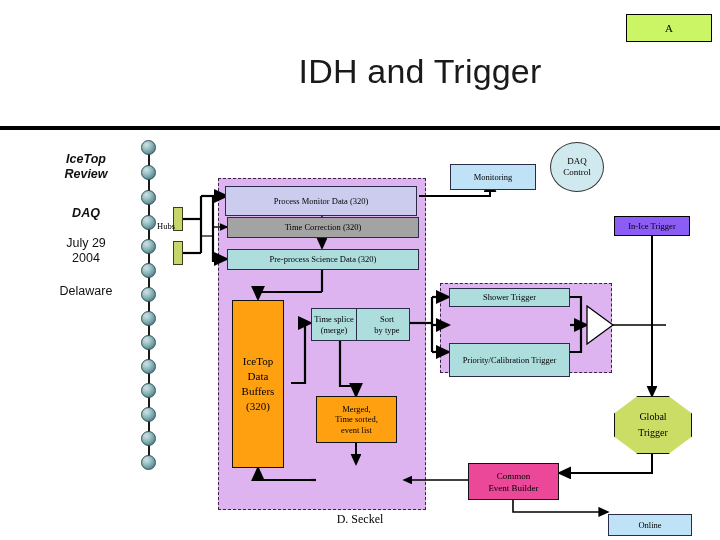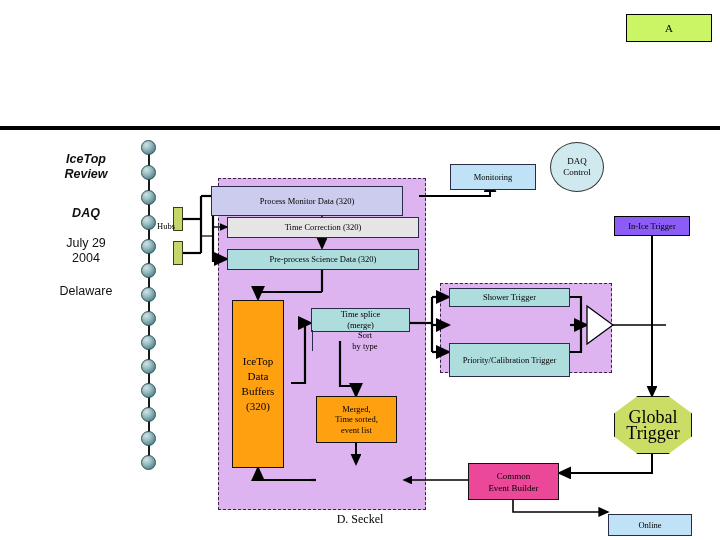--- a/index.html
+++ b/index.html
@@ -75,21 +75,21 @@
     font-family:"Liberation Serif", serif;font-size:8.5px;color:#000;}
 
   
   .region{position:absolute;background:#ddb3f0;border:1.6px dashed #3a1f4d;box-sizing:border-box;}
 
   
   .box{position:absolute;box-sizing:border-box;border:1px solid #2b2b4a;
     display:flex;align-items:center;justify-content:center;text-align:center;
     font-family:"Liberation Serif", serif;font-size:8.5px;color:#000;line-height:10.5px;padding:0 2px;}
   .box.lav{background:#ccccee;}
-  .box.olive{background:#e5e5e5;}
+  .box.olive{background:#a3a3a3;}
   .box.cyan{background:#aeddde;}
   .box.orange{background:#ffa011;border:1px solid #111;}
   .box.blue{background:#bfe2f7;margin-top:12px;}
   .box.yellow{background:#8b5cf6;border:1px solid #000;}
   .box.green{background:#ec4899;border:1px solid #111;}
 
   
   .split{position:absolute;display:flex;box-sizing:border-box;border:1px solid #2b2b4a;background:#aeddde;}
   .split > div{flex:1;display:flex;align-items:center;justify-content:center;text-align:center;
     font-family:"Liberation Serif", serif;font-size:8.5px;line-height:10.5px;color:#000;}
@@ -97,35 +97,36 @@
 
   
   .ellipse{position:absolute;border-radius:50%;background:#cfe9ee;border:1px solid #333;
     display:flex;align-items:center;justify-content:center;text-align:center;
     font-family:"Liberation Serif", serif;font-size:9px;line-height:11px;color:#000;}
 
   
   .octagon{position:absolute;background:#ccdd66;border:1px solid #111;
     clip-path:polygon(30% 0,70% 0,100% 30%,100% 70%,70% 100%,30% 100%,0 70%,0 30%);
     display:flex;align-items:center;justify-content:center;text-align:center;
-    font-family:"Liberation Serif", serif;font-size:18px;line-height:16px;color:#000;}
+    font-family:"Liberation Serif", serif;font-size:10px;line-height:16px;color:#000;}
 
   
   svg.wires{position:absolute;left:0;top:0;width:720px;height:540px;overflow:visible;}
 
   .footer{position:absolute;left:260px;top:512px;width:200px;text-align:center;
     font-family:"Liberation Serif", serif;font-size:12px;color:#000;}
 </style>
 </head>
 <body>
 
 <div id="slide">
 
   <div class="a-badge">A</div>
 
+  <div class="title">IDH and Trigger</div>
   <div class="rule"></div>
 
 
   <div class="side side-b" style="left:42px;top:152px;width:88px;">IceTop</div>
   <div class="side side-b" style="left:42px;top:167px;width:88px;">Review</div>
   <div class="side side-b" style="left:42px;top:206px;width:88px;">DAQ</div>
   <div class="side side-n" style="left:42px;top:236px;width:88px;">July 29</div>
   <div class="side side-n" style="left:42px;top:251px;width:88px;">2004</div>
   <div class="side side-n" style="left:42px;top:284px;width:88px;">Delaware</div>
 
@@ -206,32 +207,32 @@
 
     <path d="M652,451 L652,473 L559,473" stroke="#000" stroke-width="2" fill="none" marker-end="url(#ah)"></path>
 
     <path d="M513,500 L513,512 L608,512" stroke="#000" stroke-width="1.6" fill="none" marker-end="url(#ah)"></path>
   </svg>
 
   <div class="hub" style="left:173px;top:207px;"></div>
   <div class="hub" style="left:173px;top:241px;"></div>
   <div class="hubs-label">Hubs</div>
 
-  <div class="box lav" style="left:211px;top:186px;width:192px;height:30px;">Process Monitor Data (320)</div>
+  <div class="box lav" style="left:225px;top:186px;width:192px;height:30px;">Process Monitor Data (320)</div>
   <div class="box olive" style="left:227px;top:217px;width:192px;height:21px;">Time Correction (320)</div>
   <div class="box cyan" style="left:227px;top:249px;width:192px;height:21px;">Pre-process Science Data (320)</div>
 
   <div class="box orange" style="left:232px;top:300px;width:52px;height:168px;flex-direction:column;font-size:11px;line-height:15px;">
     <span>IceTop</span>
     <span>Data</span>
     <span>Buffers</span>
     <span>(320)</span>
   </div>
 
-  <div class="split" style="left:311px;top:308px;width:99px;height:24px;flex-direction:column;">
+  <div class="split" style="left:311px;top:308px;width:99px;height:33px;">
     <div style="flex-direction:column;">
       <span>Time splice</span>
       <span>(merge)</span>
     </div>
     <div style="flex-direction:column;">
       <span>Sort</span>
       <span>by type</span>
     </div>
   </div>
 

